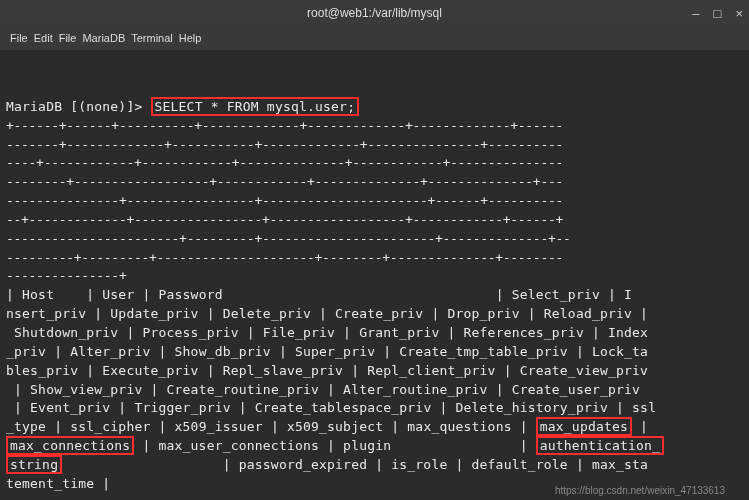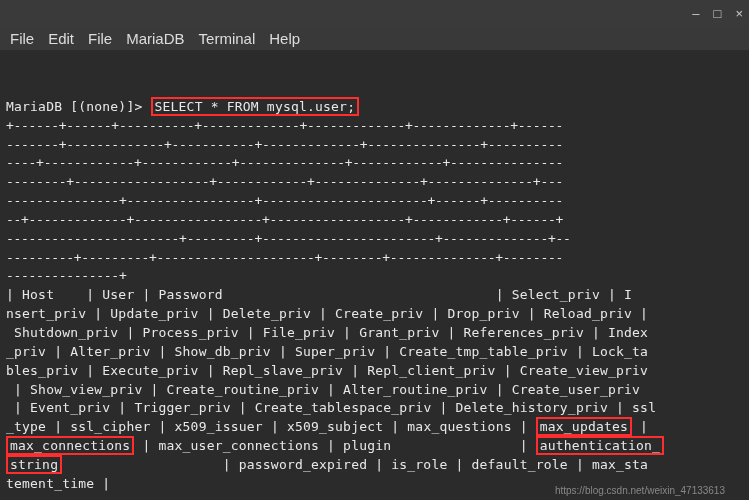--- a/index.html
+++ b/index.html
@@ -1,30 +1,31 @@
 <!DOCTYPE html>
 <html><head>
 <meta charset="utf-8">
 <style>
 * { margin: 0; padding: 0; box-sizing: border-box; }
 body { width: 749px; height: 500px; background: #2b2b2b; font-family: "DejaVu Sans Mono", monospace; overflow: hidden; position: relative; }
 .title-bar { background: #3a3a3a; color: #ddd; height: 26px; display: flex; align-items: center; justify-content: center; position: relative; font-size: 12px; font-family: sans-serif; }
 .title-bar .controls { position: absolute; right: 6px; display: flex; gap: 14px; font-size: 13px; }
 .title-bar .controls span { cursor: pointer; color: #ccc; }
-.menu-bar { background: #393939; height: 24px; display: flex; align-items: center; padding: 0 10px; gap: 14px; font-size: 15px; font-family: sans-serif; color: #ddd; }
+.menu-bar { background: #393939; height: 24px; display: flex; align-items: center; padding: 0 10px; gap: 6px; font-size: 11px; font-family: sans-serif; color: #ddd; }
 .menu-bar span { cursor: pointer; }
 .terminal { padding: 8px 6px; color: #e8e8e8; font-size: 13px; line-height: 1.45; white-space: pre; overflow: hidden; letter-spacing: 0.2px; margin-top: 21px; }
 .hl-red { border: 2px solid #ff2d2d; padding: 0 2px; display: inline; }
 .watermark { position: absolute; bottom: 4px; right: 24px; font-size: 10px; color: #888; font-family: sans-serif; }
 .sep-row { letter-spacing: -0.3px; }
 </style>
 </head>
 <body>
 
 <div class="title-bar">
+  <span>root@web1:/var/lib/mysql</span>
   <div class="controls">
     <span>–</span>
     <span>□</span>
     <span>×</span>
   </div>
 </div>
 
 <div class="menu-bar">
   <span>File</span>
   <span>Edit</span>

